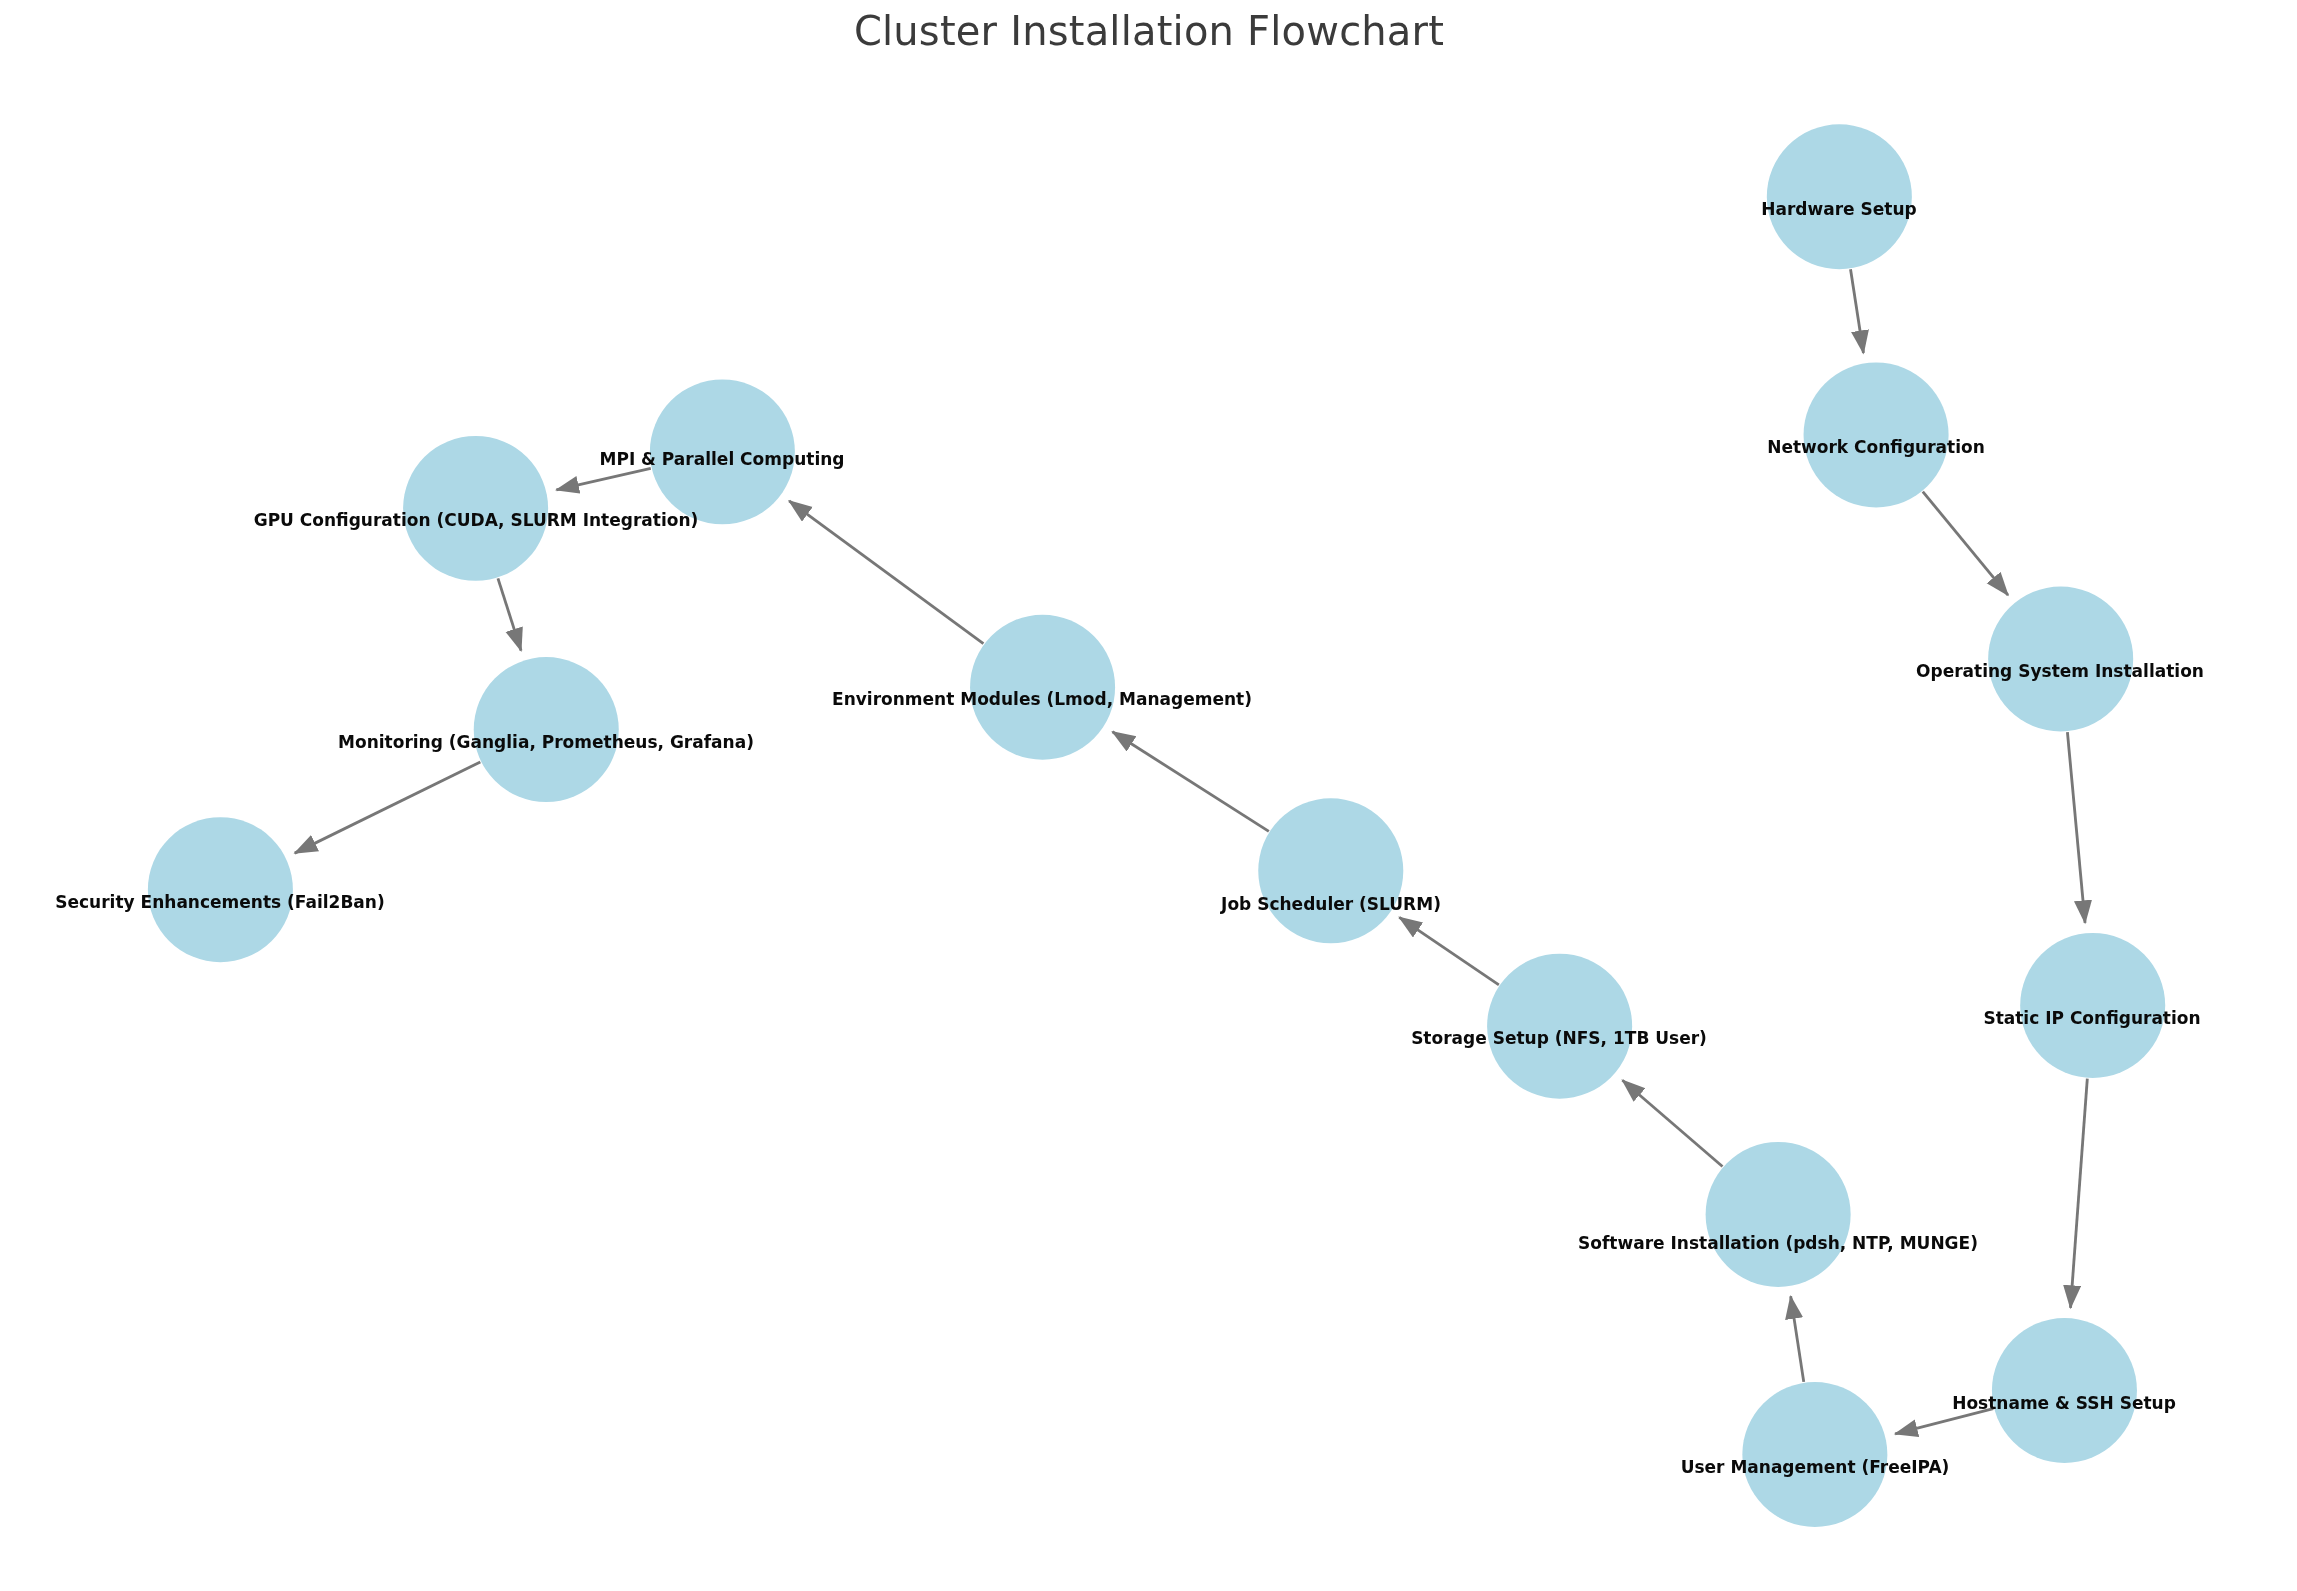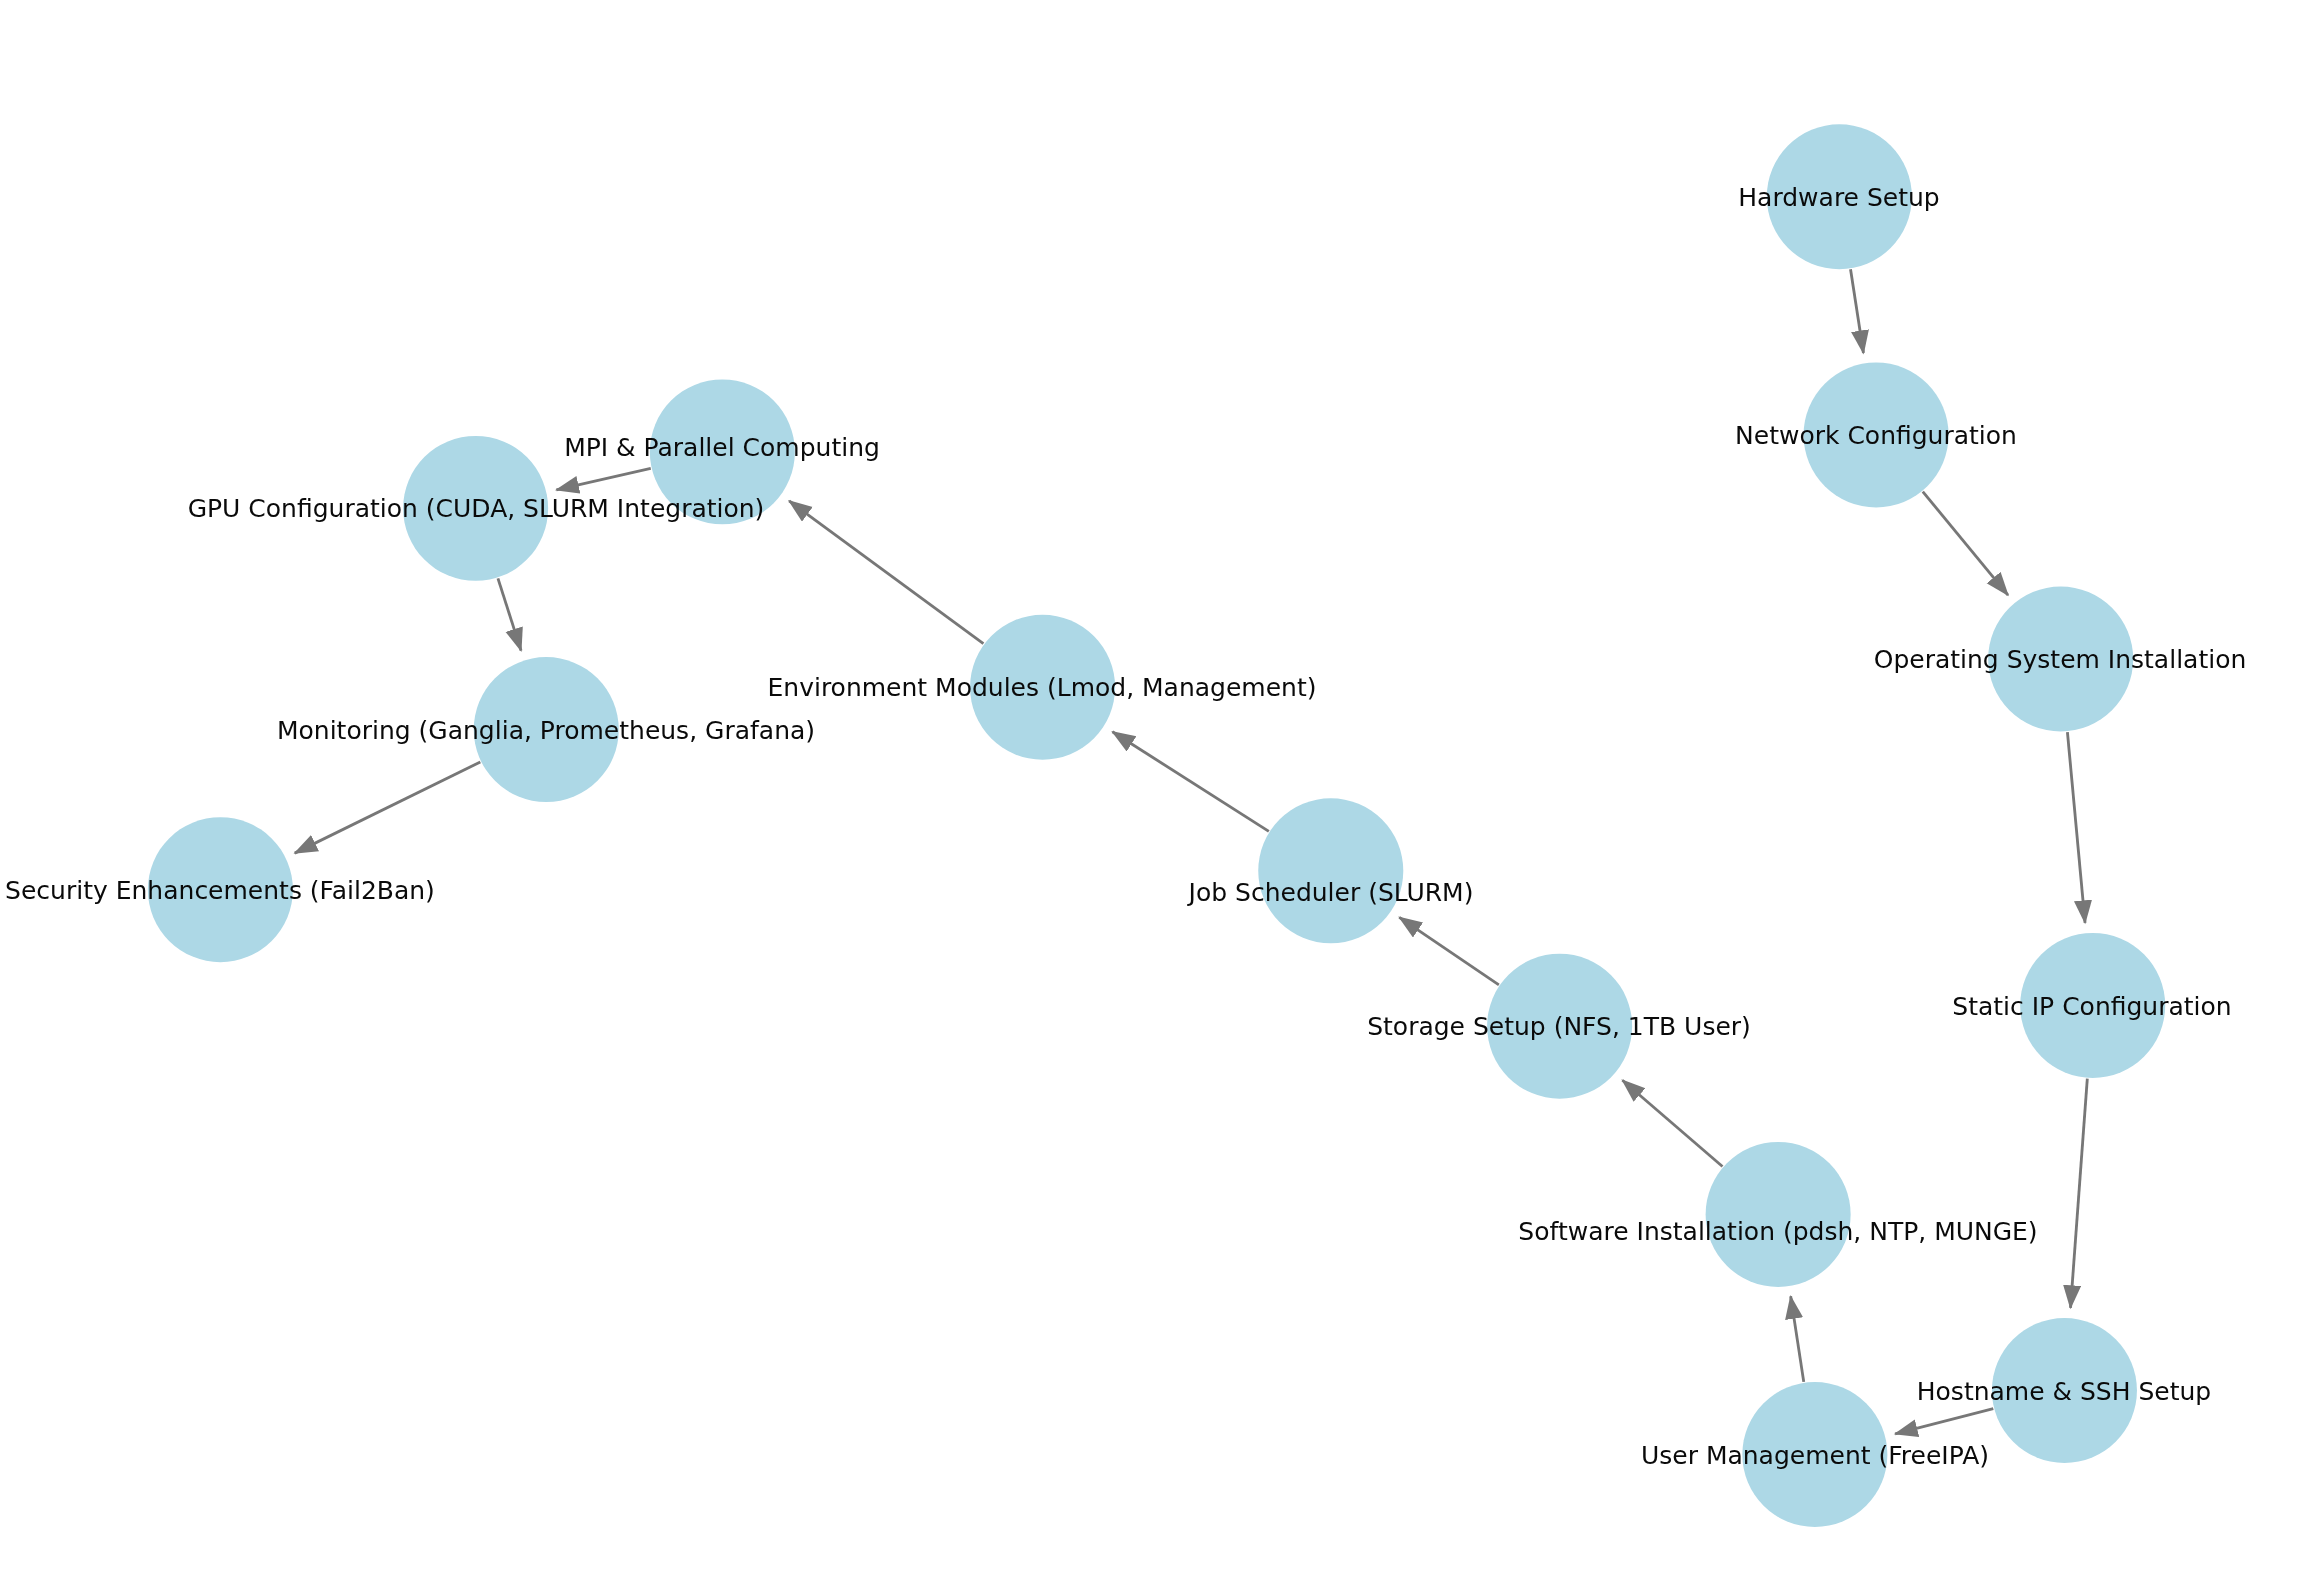--- a/index.html
+++ b/index.html
@@ -31,37 +31,39 @@
   #graph-svg {
     position: absolute;
     left: 0;
     top: 0;
     width: 2298px;
     height: 1591px;
   }
   .node-label {
     position: absolute;
     transform: translate(-50%, -50%);
-    font-size: 25px;
-    font-weight: normal;
+    font-size: 17px;
+    font-weight: bold;
     color: #0a0a0a;
     white-space: nowrap;
     font-family: "DejaVu Sans", sans-serif;
     pointer-events: none;
     line-height: 1;
+    margin-top: 12px;
   }
   .node-circle {
     cursor: pointer;
   }
 </style>
 </head>
 <body>
 
 <div id="canvas">
 
+  <div id="chart-title">Cluster Installation Flowchart</div>
 
   <svg id="graph-svg" viewBox="0 0 2440 1690" preserveAspectRatio="none">
     <defs>
       <marker id="arrowhead" markerWidth="9" markerHeight="9" refX="8" refY="3.2" orient="auto" markerUnits="strokeWidth">
         <path d="M0,0 L8.5,3.2 L0,6.4 z" fill="#777777"></path>
       </marker>
     </defs>
     <g id="edge-layer">
         <line x1="1964.8833564893414" y1="286.08946645649604" x2="1978.5931362684355" y2="375.02726861318394" stroke="#777777" stroke-width="3" marker-end="url(#arrowhead)"></line>
         <line x1="2041.5851657231658" y1="522.2105583781299" x2="2132.057761748223" y2="632.0701392656996" stroke="#777777" stroke-width="3" marker-end="url(#arrowhead)"></line>

